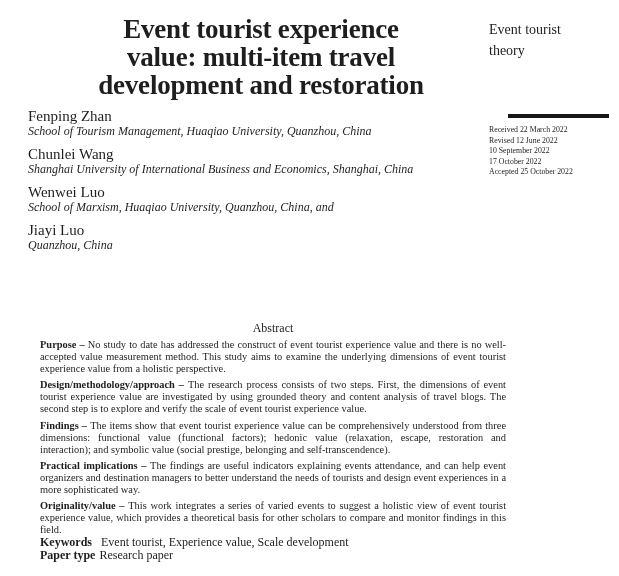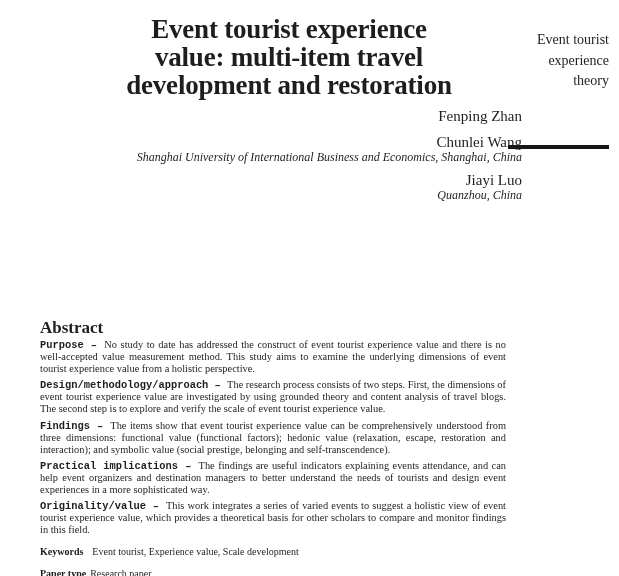--- a/index.html
+++ b/index.html
@@ -7,53 +7,53 @@
   body {
     width:619px; height:576px;
     font-family:"Liberation Serif", serif;
     color:#1e1e1e;
     overflow:hidden;
     position:relative;
   }
   .page { position:relative; width:619px; height:576px; background:#fff; }
 
   
-  .main-col { position:absolute; left:56px; top:0; width:466px; }
+  .main-col { position:absolute; left:28px; top:0; width:466px; }
 
   .article-title {
     margin-top:15px;
     font-size:27px;
     font-weight:bold;
     line-height:28px;
     text-align:center;
     letter-spacing:-0.2px;
   }
 
-  .authors { margin-top:6px; text-align:right; }
+  .authors { margin-top:6px; text-align:left; }
   .author-block { margin-top:9px; }
   .author-name { font-size:15px; line-height:17px; font-weight:normal; }
   .author-affil { font-size:12px; line-height:12px; font-style:italic; }
 
   
   .abstract-block { position:absolute; left:40px; top:321px; width:466px; }
-  .abstract-heading { font-size:17px; font-weight:bold; line-height:14px; }
+  .abstract-heading { font-size:12px; font-weight:normal; line-height:14px;text-align:center; }
   .abstract-para {
     margin-top:4px;
     font-size:10.4px;
     line-height:12.1px;
     text-align:justify;
   }
-  .section-label { font-weight:bold;font-family:Liberation Mono, monospace; }
-  .meta-row { margin-top:9px; font-size:10px; line-height:13px; }
+  .section-label { font-weight:bold; }
+  .meta-row { font-size:12px; line-height:13px; }
   .meta-label { font-weight:bold; }
   .kw-value { margin-left:9px; }
   .pt-value { margin-left:4px; }
 
   
-  .side-col { position:absolute; top:30px; right:10px; width:120px; text-align:right; }
+  .side-col { position:absolute; top:20px; right:10px; width:120px; }
   .running-head { font-size:14px; line-height:20.5px; }
   .history-rule { margin-top:53px; margin-left:auto; width:101px; height:4px; background:#171717; }
   .history-dates { margin-top:7px; font-size:7.8px; line-height:10.6px; }
 </style>
 </head>
 <body>
 
 <div class="page">
 
   <div class="main-col">
@@ -61,27 +61,32 @@
     <h1 class="article-title">
       <div>Event tourist experience</div>
       <div>value: multi-item travel</div>
       <div>development and restoration</div>
     </h1>
 
     <div class="authors">
 
       <div class="author-block">
         <div class="author-name">Fenping Zhan</div>
+        <div class="author-affil">School of Tourism Management, Huaqiao University, Quanzhou, China</div>
       </div>
 
       <div class="author-block">
         <div class="author-name">Chunlei Wang</div>
         <div class="author-affil">Shanghai University of International Business and Economics, Shanghai, China</div>
       </div>
 
+      <div class="author-block">
+        <div class="author-name">Wenwei Luo</div>
+        <div class="author-affil">School of Marxism, Huaqiao University, Quanzhou, China, and</div>
+      </div>
 
       <div class="author-block">
         <div class="author-name">Jiayi Luo</div>
         <div class="author-affil">Quanzhou, China</div>
       </div>
 
     </div>
   </div>
 
   <div class="abstract-block">
@@ -98,21 +103,27 @@
     <p class="abstract-para"><span class="section-label"><span>Originality/value</span><span> – </span></span><span>This work integrates a series of varied events to suggest a holistic view of event tourist experience value, which provides a theoretical basis for other scholars to compare and monitor findings in this field.</span></p>
 
     <div class="meta-row"><span class="meta-label">Keywords</span><span class="kw-value">Event tourist, Experience value, Scale development</span></div>
 
     <div class="meta-row"><span class="meta-label">Paper type</span><span class="pt-value">Research paper</span></div>
   </div>
 
   <div class="side-col">
     <div class="running-head">
       <div>Event tourist</div>
-      <div>experience</div>
       <div>theory</div>
     </div>
 
     <div class="history-rule"></div>
 
+    <div class="history-dates">
+      <div>Received 22 March 2022</div>
+      <div>Revised 12 June 2022</div>
+      <div>10 September 2022</div>
+      <div>17 October 2022</div>
+      <div>Accepted 25 October 2022</div>
+    </div>
   </div>
 
 </div>
 
 </body></html>

